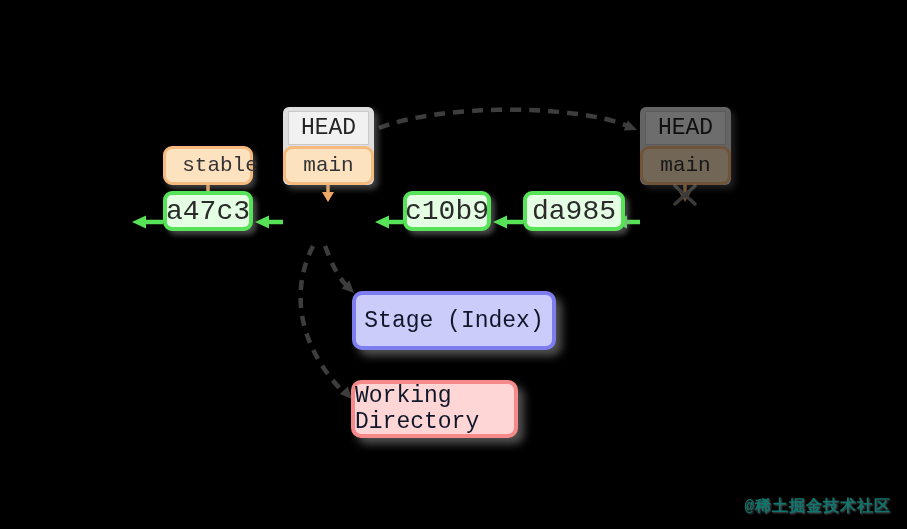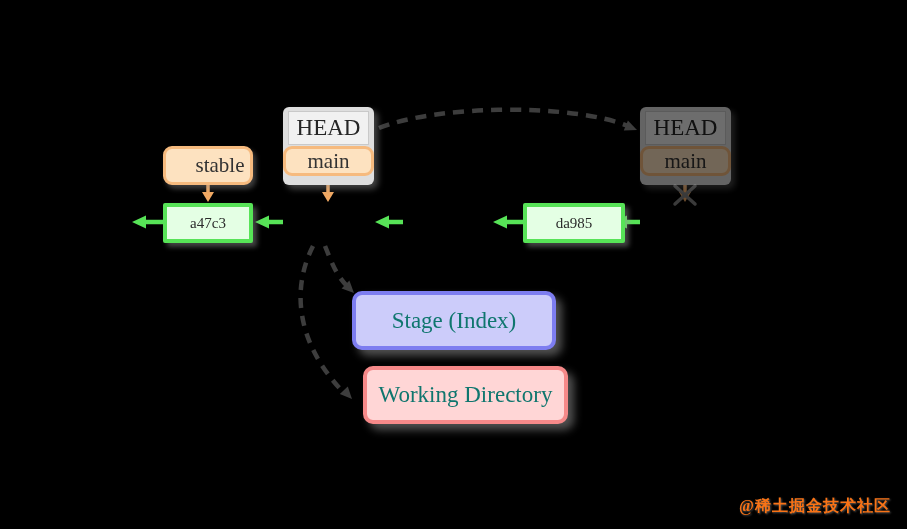--- a/index.html
+++ b/index.html
@@ -1,67 +1,67 @@
 <!DOCTYPE html>
 <html style="--background: #000000; --commit-fill: #e4ffe4; --commit-border: #57e357; --branch-fill: #fde2c0; --branch-border: #f6ba7e; --head-card: #dedede; --head-label-fill: #f1f1f1; --head-label-border: #c9c9c9; --stage-fill: #ccccfa; --stage-border: #7d7df0; --working-fill: #ffd6d6; --working-border: #f68989; --arrow-dark: #3d3d3d; --arrow-orange: #f2a963; --text-dark: #2b2b2b;"><head>
 <meta charset="utf-8">
 <style>
   html,body{margin:0;padding:0;background:#000;}
   #stage-root{
     position:relative;width:907px;height:529px;overflow:hidden;
     background:var(--background,#000);
-    font-family:Liberation Serif, serif;
+    font-family:Liberation Mono, monospace;
     color:var(--text-dark,#2b2b2b);
   }
   #stage-root *{box-sizing:border-box;}
   .abs{position:absolute;padding-left:24px;}
 
   
   .head-group{position:absolute;width:91px;height:78px;}
   .head-group.left{left:283px;top:107px;}
   .head-group.right{left:640px;top:107px;opacity:0.45;}
   .head-card{position:absolute;inset:0;background:var(--head-card,#dedede);
     border-radius:6px;box-shadow:4px 4px 6px rgba(150,150,150,.45);}
   .head-label{position:absolute;left:5px;right:5px;top:4px;height:34px;
     background:var(--head-label-fill,#f1f1f1);
     border:1px solid var(--head-label-border,#c9c9c9);
     display:flex;align-items:center;justify-content:center;
     font-size:23px;color:#252525;}
-  .branch-pill{position:absolute;width:91px;height:30px;
+  .branch-pill{position:absolute;width:91px;height:39px;
     background:var(--branch-fill,#fde2c0);
     border:3px solid var(--branch-border,#f6ba7e);
     border-radius:9px;display:flex;align-items:center;justify-content:center;
     font-size:21px;color:#333;}
   .head-group .branch-pill{left:0;top:39px;}
   .stable-pill{left:163px;top:146px;width:90px;height:39px;
     box-shadow:3px 4px 5px rgba(150,150,150,.4);}
 
   
-  .commit{position:absolute;top:203px;height:40px;
+  .commit{position:absolute;top:191px;height:40px;
     background:var(--commit-fill,#e4ffe4);
     border:4px solid var(--commit-border,#57e357);
-    border-radius:2px;display:flex;align-items:center;justify-content:center;
-    font-size:15px;color:var(--text-dark,#2b2b2b);
+    border-radius:9px;display:flex;align-items:center;justify-content:center;
+    font-size:28px;color:var(--text-dark,#2b2b2b);
     box-shadow:4px 4px 5px rgba(150,150,150,.45);}
   .c0{left:163px;width:90px}.c1{left:283px;width:91px}
   .c2{left:403px;width:88px}.c3{left:523px;width:102px}.c4{left:640px;width:90px}
 
   
   .big-box{position:absolute;border-radius:10px;
     display:flex;align-items:center;justify-content:center;font-size:23px;
-    box-shadow:6px 6px 9px rgba(160,160,160,.5);color:#0f766e;}
+    box-shadow:6px 6px 9px rgba(160,160,160,.5);color:#0f172a;}
   .stage-box{left:352px;top:291px;width:204px;height:59px;
     background:var(--stage-fill,#ccccfa);
     border:4px solid var(--stage-border,#7d7df0);}
-  .working-box{left:351px;top:366px;width:205px;height:58px;
+  .working-box{left:351px;top:380px;width:167px;height:58px;
     background:var(--working-fill,#ffd6d6);
-    border:4px solid var(--working-border,#f68989);margin-left:12px;}
+    border:4px solid var(--working-border,#f68989);}
 
   .watermark{position:absolute;right:16px;bottom:12px;font-size:16px;
-    font-weight:600;letter-spacing:1px;color:#f97316;
+    font-weight:600;letter-spacing:1px;color:#0f766e;
     text-shadow:1px 1px 2px #555;}
   svg.overlay{position:absolute;left:0;top:0;pointer-events:none;}
 </style>
 </head>
 <body>
 
 <div id="stage-root">
 
   <svg class="overlay" width="907" height="529" viewBox="0 0 907 529">
 
@@ -115,19 +115,20 @@
 
   <div class="head-group right">
     <div class="head-card"></div>
     <div class="head-label">HEAD</div>
     <div class="branch-pill">main</div>
   </div>
 
   <div class="branch-pill stable-pill abs">stable</div>
 
   <div class="commit c0">a47c3</div>
+  <div class="commit c2">c10b9</div>
   <div class="commit c3">da985</div>
 
   <div class="big-box stage-box">Stage (Index)</div>
   <div class="big-box working-box">Working Directory</div>
 
   <div class="watermark">@稀土掘金技术社区</div>
 </div>
 
 </body></html>

